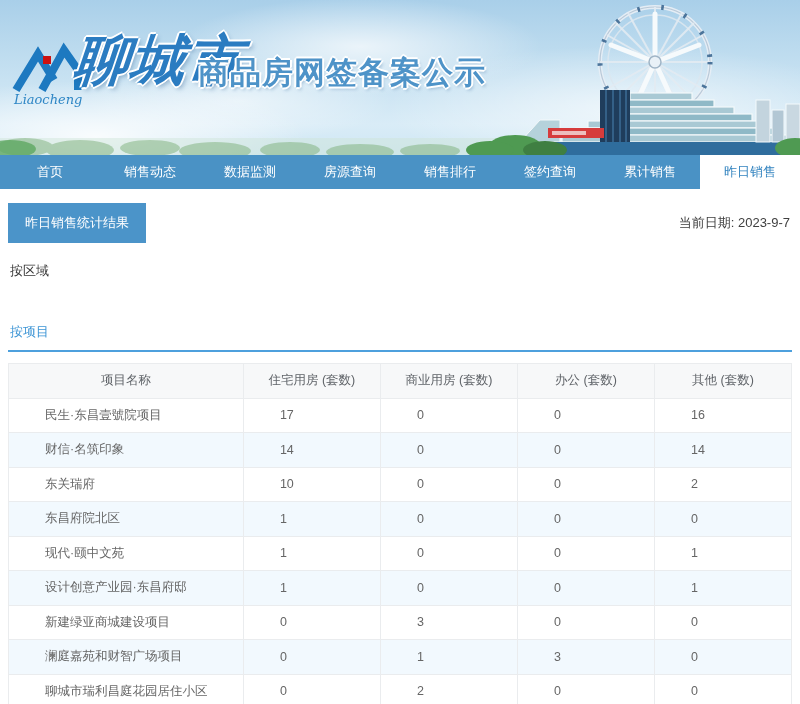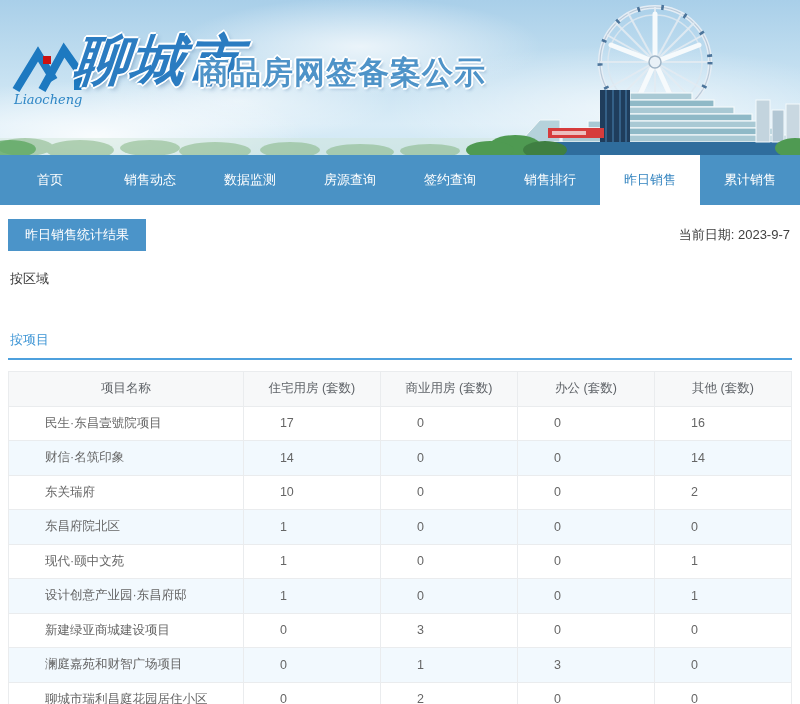--- a/index.html
+++ b/index.html
@@ -24,30 +24,30 @@
   .logo{position:absolute;left:12px;top:38px;width:160px;height:70px;}
   .calli{position:absolute;left:74px;top:24px;font-size:55px;font-weight:bold;
     font-style:italic;letter-spacing:1px;color:#2b7cc1;transform:skewX(-5deg);
     font-family:"DejaVu Serif","Liberation Serif",serif;
     text-shadow:2px 0 0 #fff,-2px 0 0 #fff,0 2px 0 #fff,0 -2px 0 #fff,1px 1px 0 #fff,-1px -1px 0 #fff,3px 3px 4px rgba(40,90,140,.35);}
   .subtitle{position:absolute;left:198px;top:52px;font-size:31px;font-weight:bold;
     color:#4e93c8;letter-spacing:1px;
     text-shadow:2px 0 0 #fff,-2px 0 0 #fff,0 2px 0 #fff,0 -2px 0 #fff,1px 1px 0 #fff,-1px -1px 0 #fff,2px 3px 3px rgba(60,110,160,.3);}
 
   
-  .nav{display:flex;width:800px;height:50px;background:var(--nav_blue);}
+  .nav{display:flex;width:800px;height:34px;background:var(--nav_blue);}
   .nav-item{flex:1;display:flex;align-items:center;justify-content:center;
     color:#fff;font-size:13px;cursor:pointer;}
   .nav-item.active{background:#fff;color:var(--active_text);}
 
   
   .content{padding:14px 8px 0 8px;}
   .title-row{display:flex;align-items:center;justify-content:space-between;}
   .badge{display:inline-flex;align-items:center;justify-content:center;
-    min-width:138px;height:32px;background:var(--badge_blue);color:#fff;
+    min-width:138px;height:40px;background:var(--badge_blue);color:#fff;
     font-size:13px;padding:0 12px;}
   .date-line{font-size:13px;color:#404040;padding-right:2px;}
   .tabs{display:flex;gap:30px;margin-top:15px;border-bottom:1px solid transparent;flex-direction:column;}
   .tab{font-size:13px;color:#333;padding:4px 2px 9px 2px;cursor:pointer;}
   .tab.active{color:var(--tab_active);border-bottom:2px solid #4da0dd;}
 
   
   table{width:784px;border-collapse:collapse;table-layout:fixed;margin-top:10px;}
   col.c-name{width:30%;} col.c-num{width:17.5%;}
   th,td{border:1px solid var(--border);height:34.5px;
@@ -150,24 +150,24 @@
 
   <div class="calli">聊城市</div>
   <div class="subtitle">商品房网签备案公示</div>
 </div>
 
 <div class="nav">
     <div class="nav-item">首页</div>
     <div class="nav-item">销售动态</div>
     <div class="nav-item">数据监测</div>
     <div class="nav-item">房源查询</div>
+    <div class="nav-item">销售排行</div>
     <div class="nav-item">签约查询</div>
-    <div class="nav-item">销售排行</div>
+    <div class="nav-item">累计销售</div>
     <div class="nav-item active">昨日销售</div>
-    <div class="nav-item">累计销售</div>
   </div>
 
 <div class="content">
   <div class="title-row">
     <div class="badge">昨日销售统计结果</div>
     <div class="date-line">
       <span>当前日期:</span>
       <span>2023-9-7</span>
     </div>
   </div>

